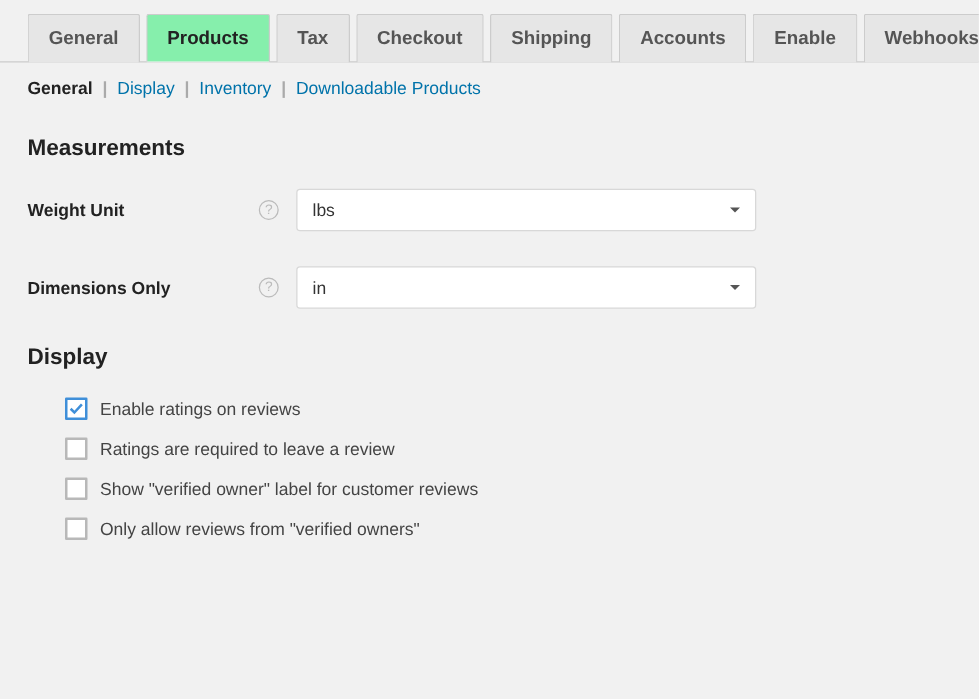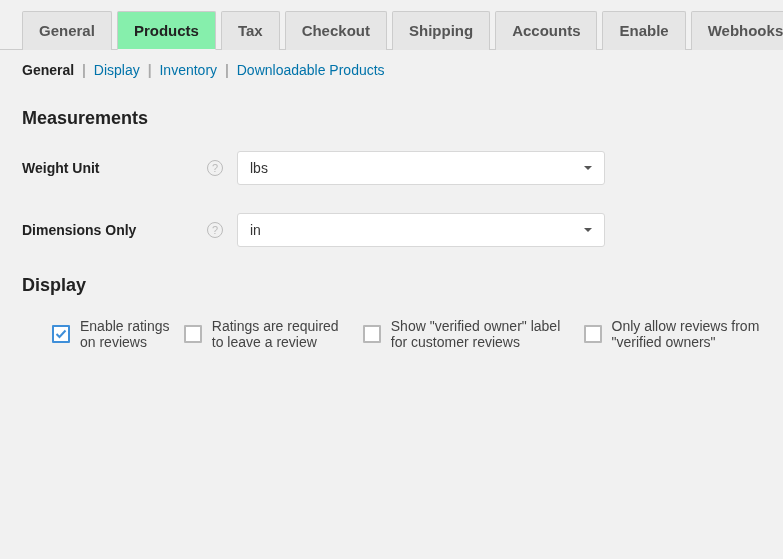--- a/index.html
+++ b/index.html
@@ -92,21 +92,21 @@
   .select-wrap .caret {
     position: absolute;
     right: 12px;
     top: 50%;
     transform: translateY(-50%);
     width: 0; height: 0;
     border-left: 4px solid transparent;
     border-right: 4px solid transparent;
     border-top: 4px solid #555;
   }
-  .checklist { display: flex; flex-direction: row; gap: 14px; }
+  .checklist { display: flex; flex-direction: column; gap: 14px; }
   .check-row { display: flex; align-items: center; gap: 10px; }
   .cbox {
     width: 18px; height: 18px;
     border: 2px solid #b8b8b8;
     background: #fff;
     border-radius: 1px;
     cursor: pointer;
     flex-shrink: 0;
     display: flex;
     align-items: center;

